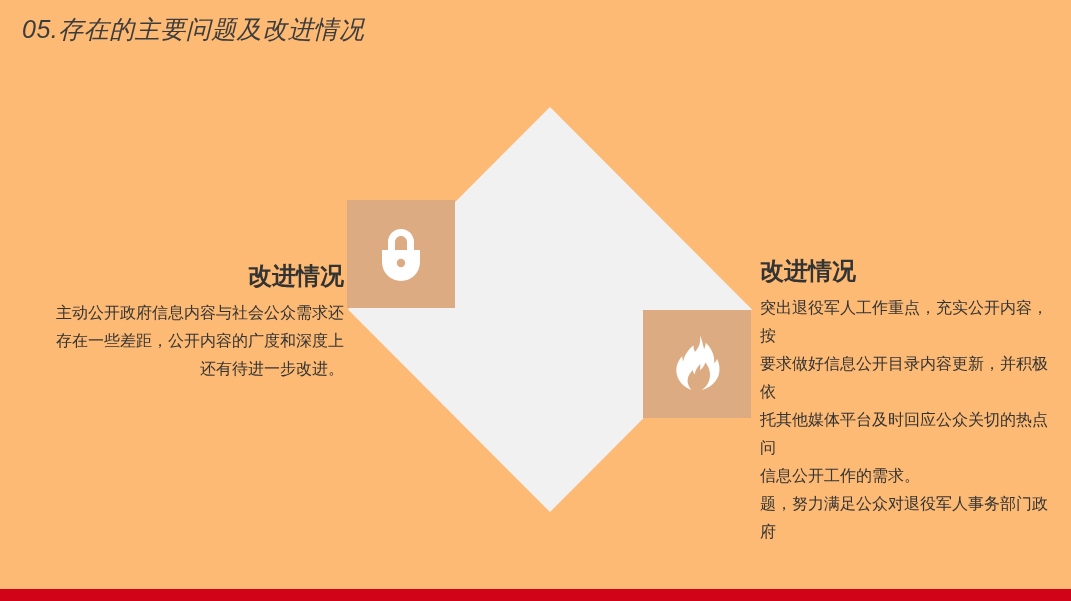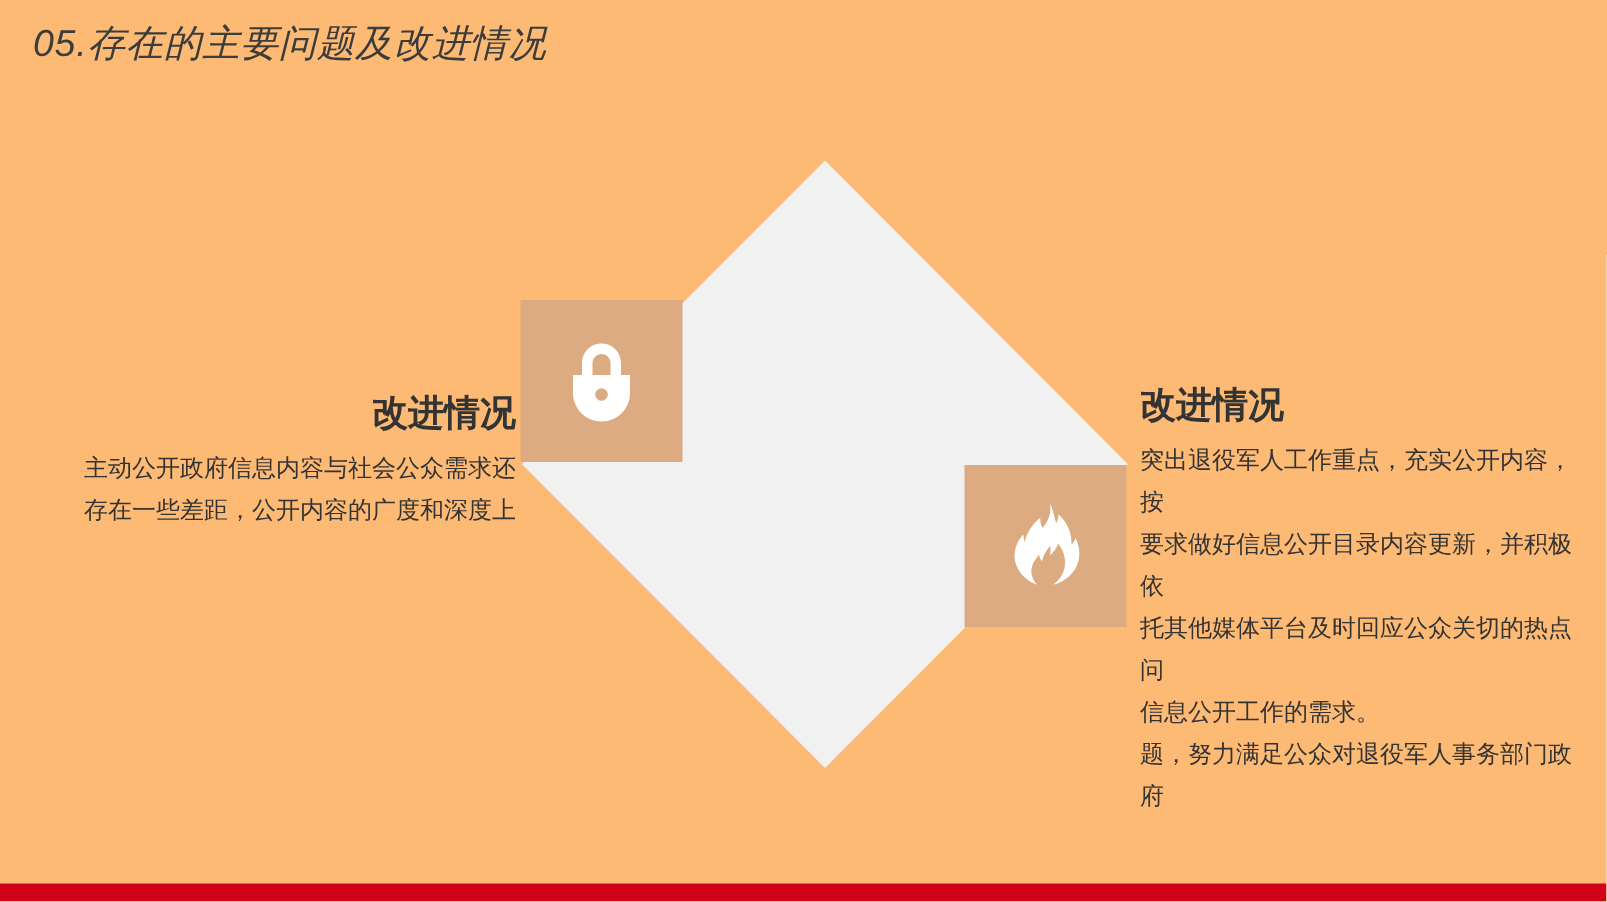--- a/index.html
+++ b/index.html
@@ -153,20 +153,21 @@
                  -0.1 2.3-0.6 4.3-1.6 6.1C32.8 10.2 32 5.5 29.8 1.5z" fill="#ffffff"></path>
       </svg>
     </span>
   </div>
 
   <div class="block left">
     <div class="block-heading">改进情况</div>
     <div class="block-body">
       <span class="body-line">主动公开政府信息内容与社会公众需求还</span>
       <span class="body-line">存在一些差距，公开内容的广度和深度上</span>
+      <span class="body-line">还有待进一步改进。</span>
     </div>
   </div>
 
   <div class="block right">
     <div class="block-heading">改进情况</div>
     <div class="block-body">
       <span class="body-line">突出退役军人工作重点，充实公开内容，按</span>
       <span class="body-line">要求做好信息公开目录内容更新，并积极依</span>
       <span class="body-line">托其他媒体平台及时回应公众关切的热点问</span>
       <span class="body-line">信息公开工作的需求。</span>

